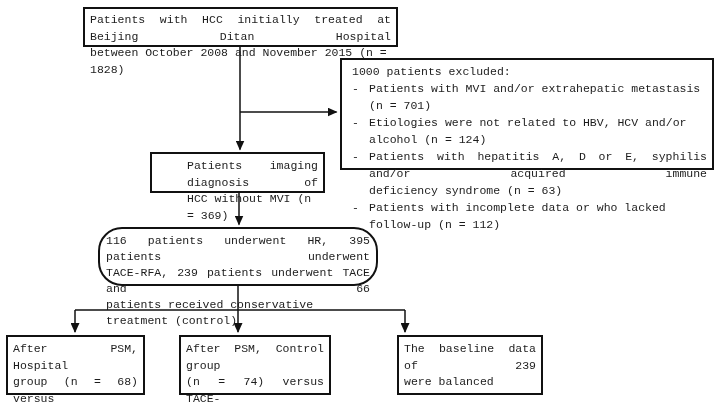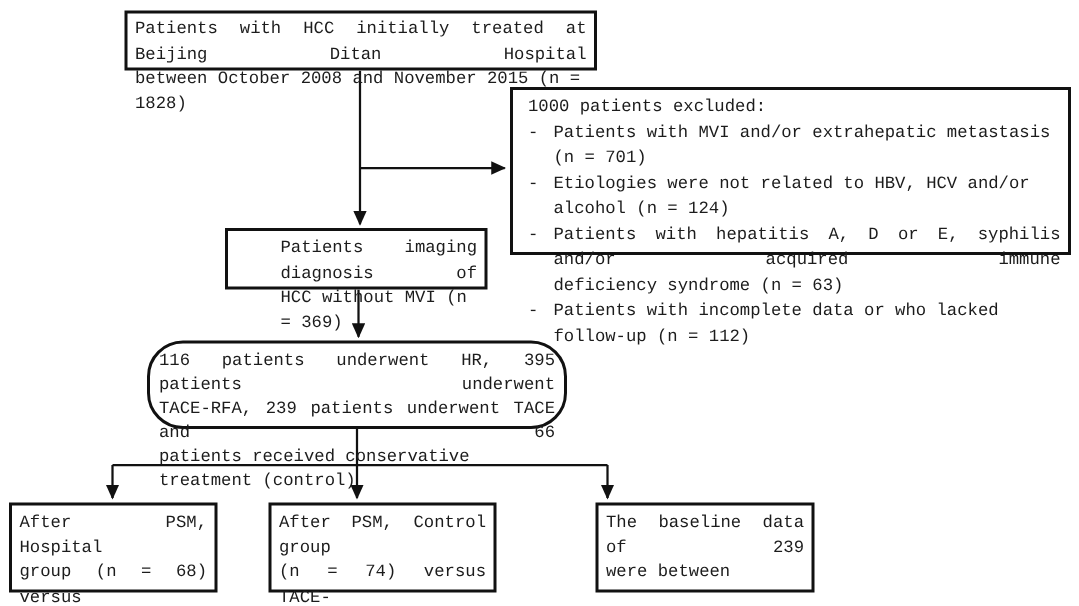--- a/index.html
+++ b/index.html
@@ -118,16 +118,16 @@
   </div>
 
   <div class="box" id="box-psm-tace-rfa">
     <span class="ln jl">After PSM, Control group</span>
     <span class="ln jl">(n = 74) versus TACE-</span>
     <span class="ln">RFA group (n = 74)</span>
   </div>
 
   <div class="box" id="box-tace-baseline">
     <span class="ln jl">The baseline data of 239</span>
-    <span class="ln">were between</span>
+    <span class="ln">were balanced</span>
   </div>
 
 </div>
 
 </body></html>

